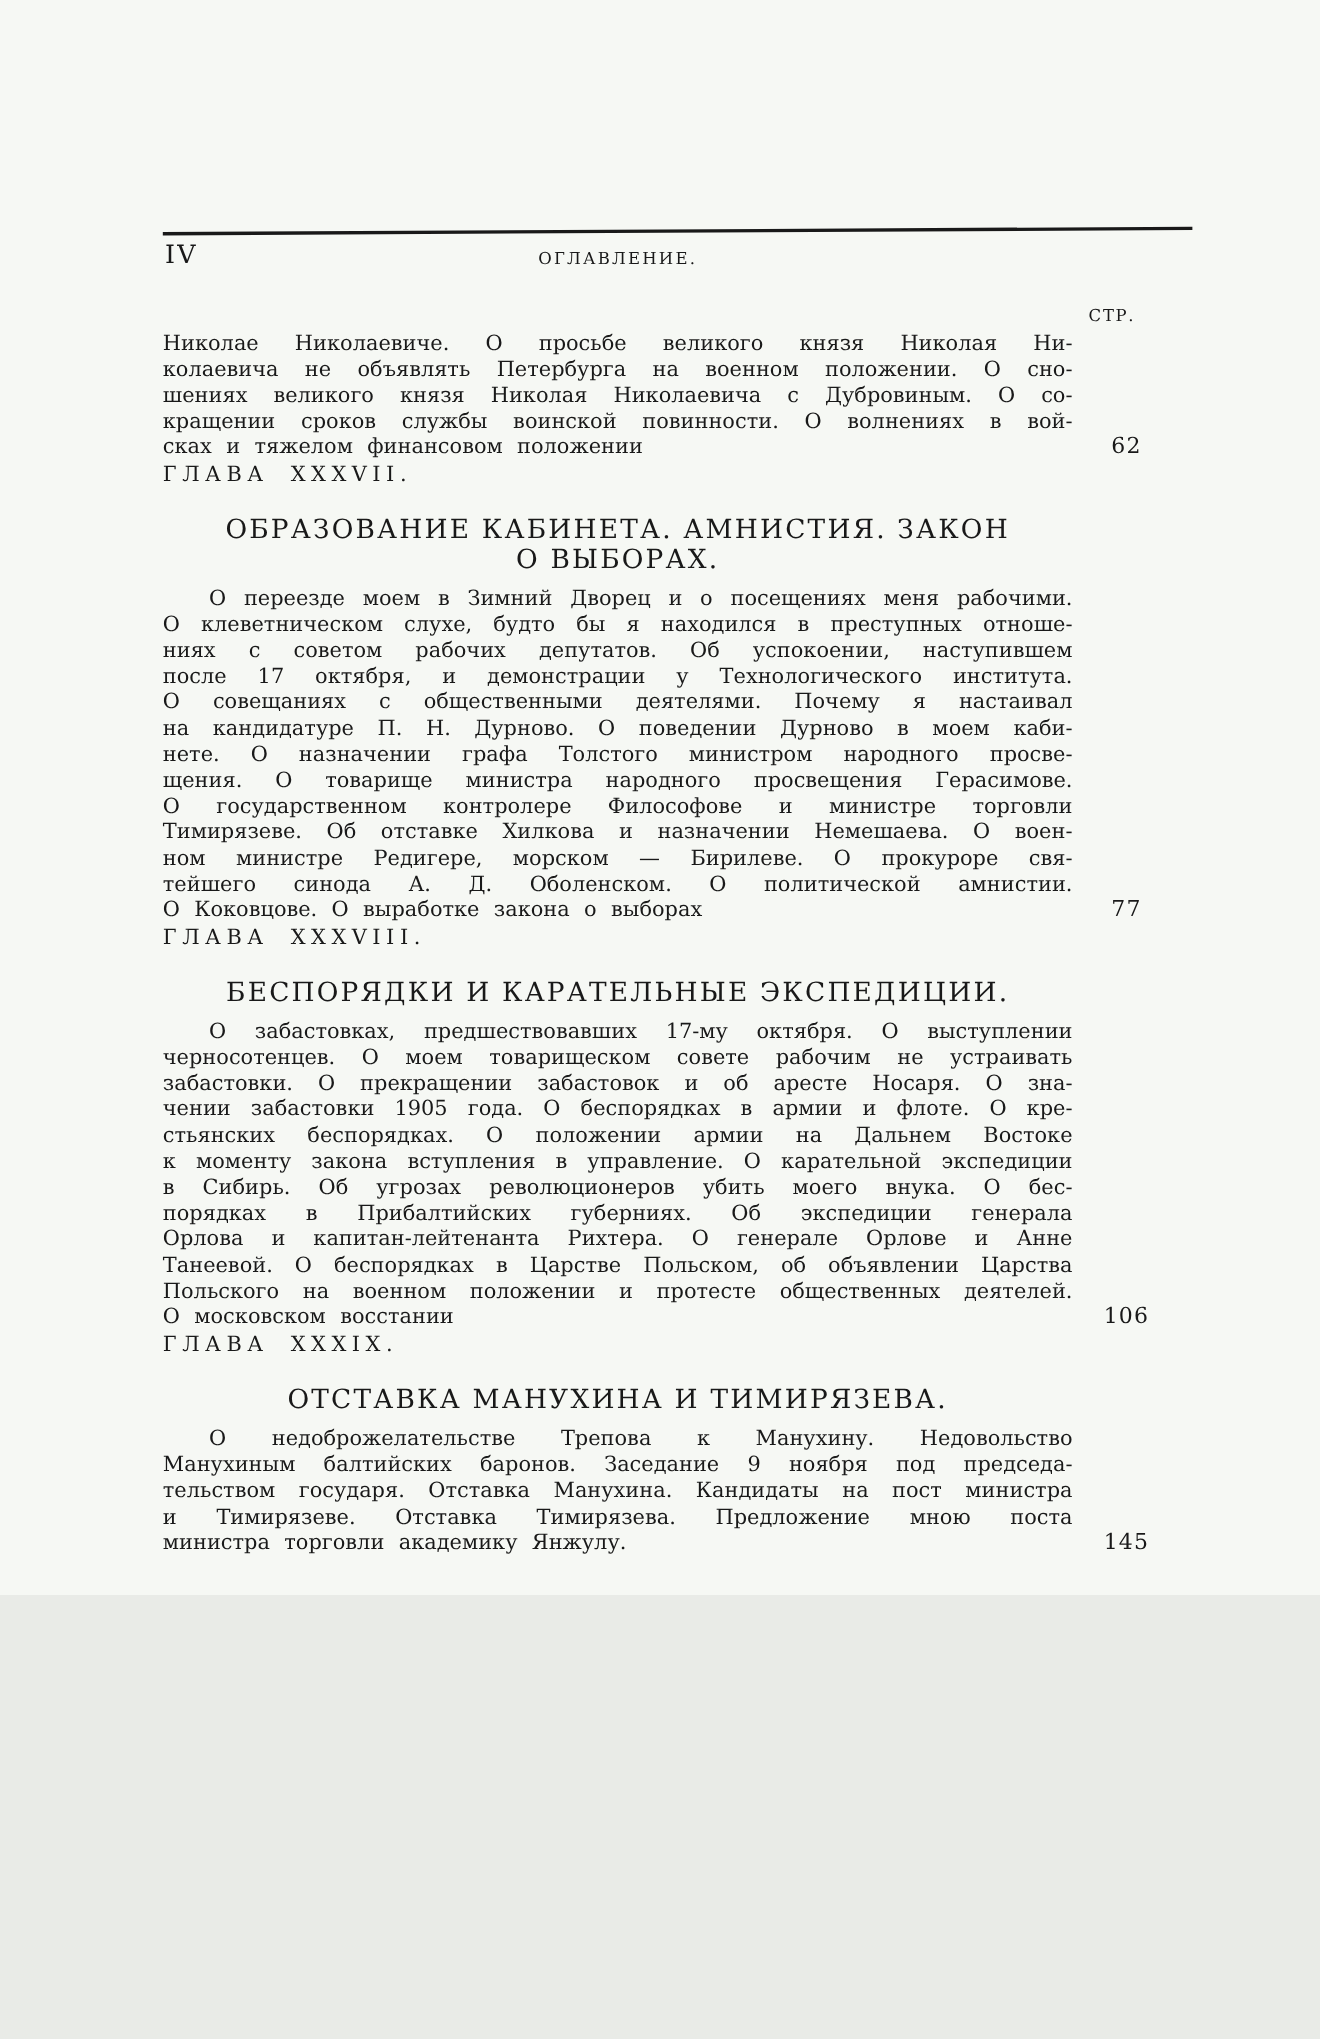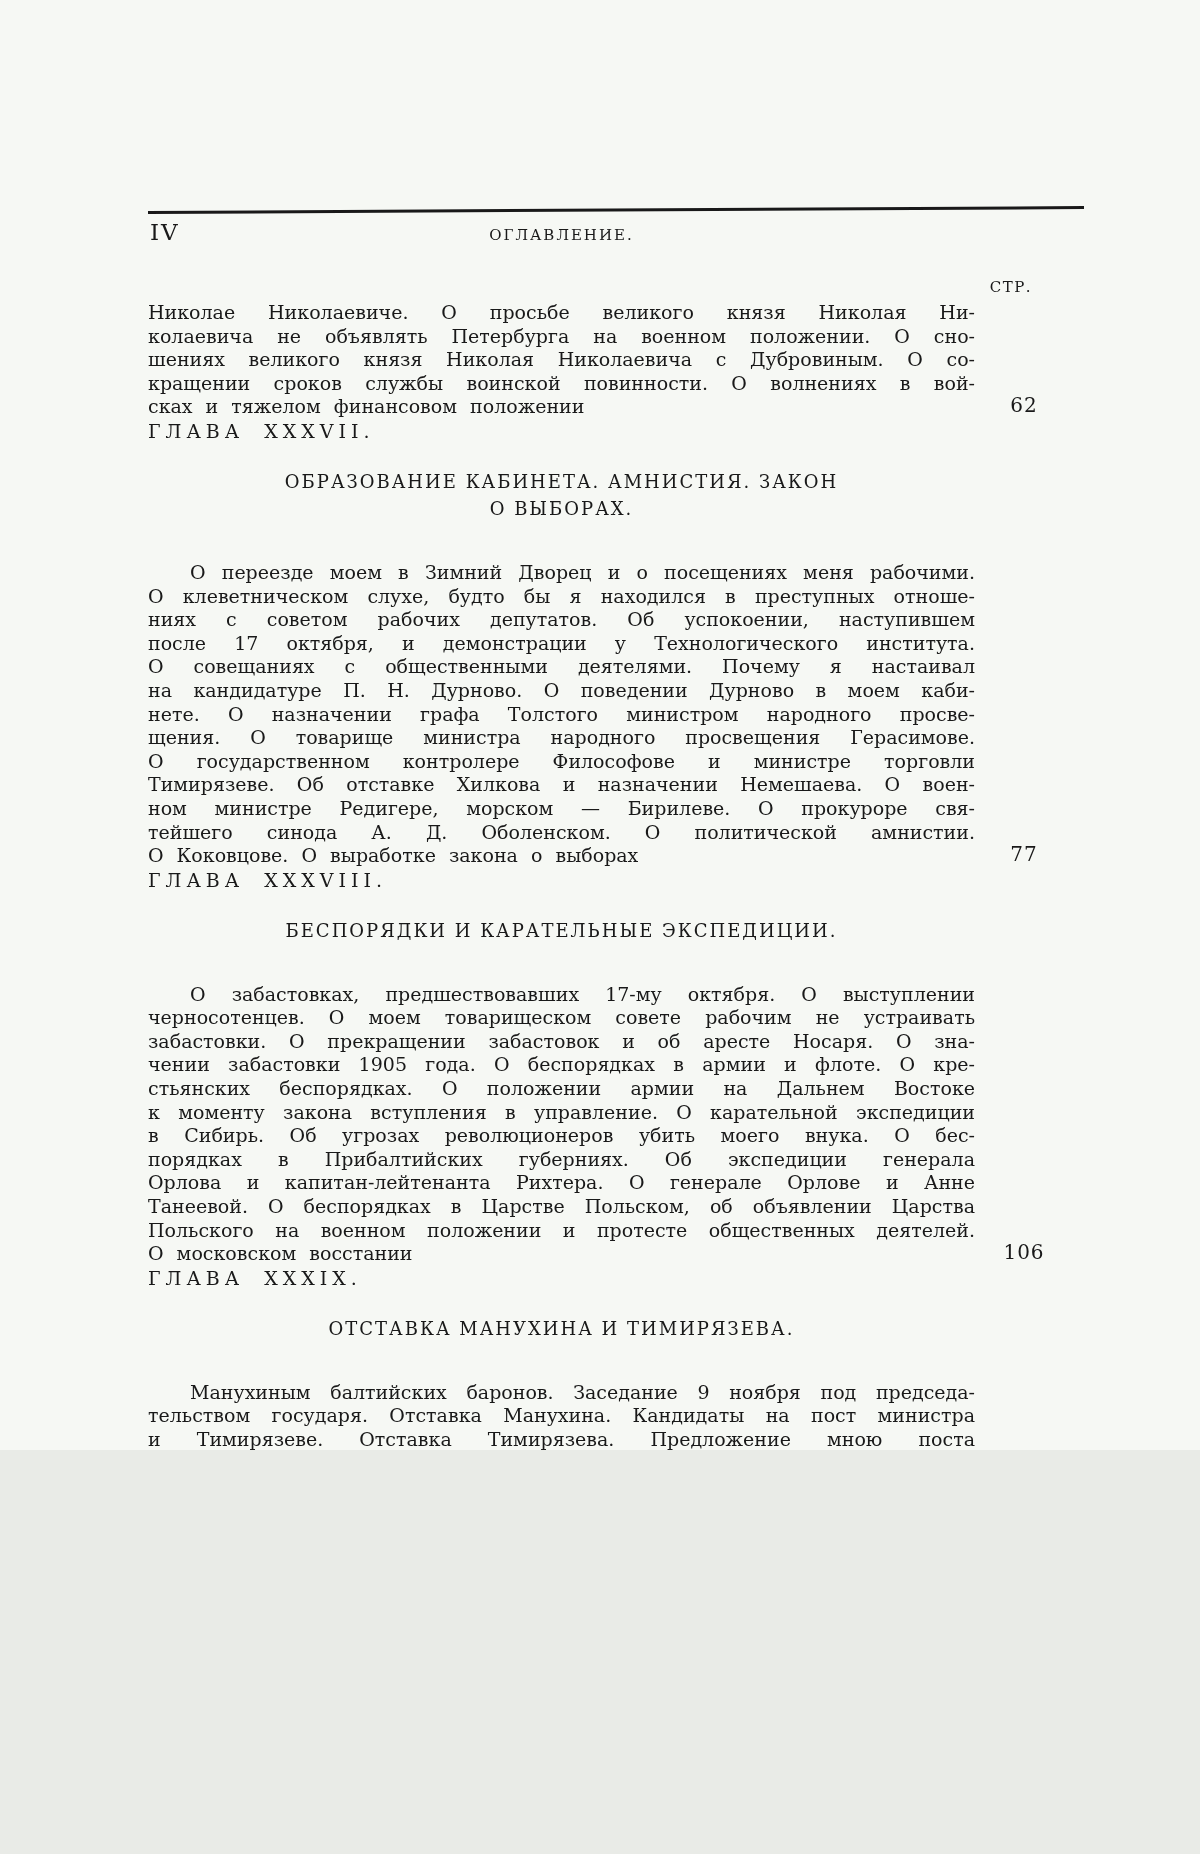--- a/index.html
+++ b/index.html
@@ -41,26 +41,26 @@
   }
   .chapter-heading{
     text-align:left;
     font-size:19px;line-height:24px;
     letter-spacing:5px;word-spacing:9px;
     white-space:nowrap;
   }
   .chapter-title{
     margin-top:25px;
     text-align:center;
-    font-size:18px;line-height:27px;
+    font-size:24px;line-height:27px;
     letter-spacing:2px;
   }
   .toc-paragraph{
     position:relative;
-    margin-top:39px;
+    margin-top:11px;
     font-size:19px;line-height:23.6px;
     word-spacing:2px;
   }
   .toc-section:first-child .toc-paragraph{margin-top:0;}
   .tline{
     text-align:justify;
     text-align-last:justify;
     white-space:normal;
   }
   .tline.last{
@@ -142,20 +142,21 @@
           <div class="tline last">О московском восстании</div>
           <span class="pageno">106</span>
         </div>
       </section>
       <section class="toc-section">
         <div class="chapter-heading">ГЛАВА XXXIX.</div>
         <div class="chapter-title">
           <div class="title-line">ОТСТАВКА МАНУХИНА И ТИМИРЯЗЕВА.</div>
         </div>
         <div class="toc-paragraph indent-first">
+          <div class="tline">О недоброжелательстве Трепова к Манухину. Недовольство</div>
           <div class="tline">Манухиным балтийских баронов. Заседание 9 ноября под председа-</div>
           <div class="tline">тельством государя. Отставка Манухина. Кандидаты на пост министра</div>
           <div class="tline">и Тимирязеве. Отставка Тимирязева. Предложение мною поста</div>
           <div class="tline last">министра торговли академику Янжулу.</div>
           <span class="pageno">145</span>
         </div>
       </section>
     </div>
   <div class="watermark">Библиотека "Руниверс"</div>
 </div>

